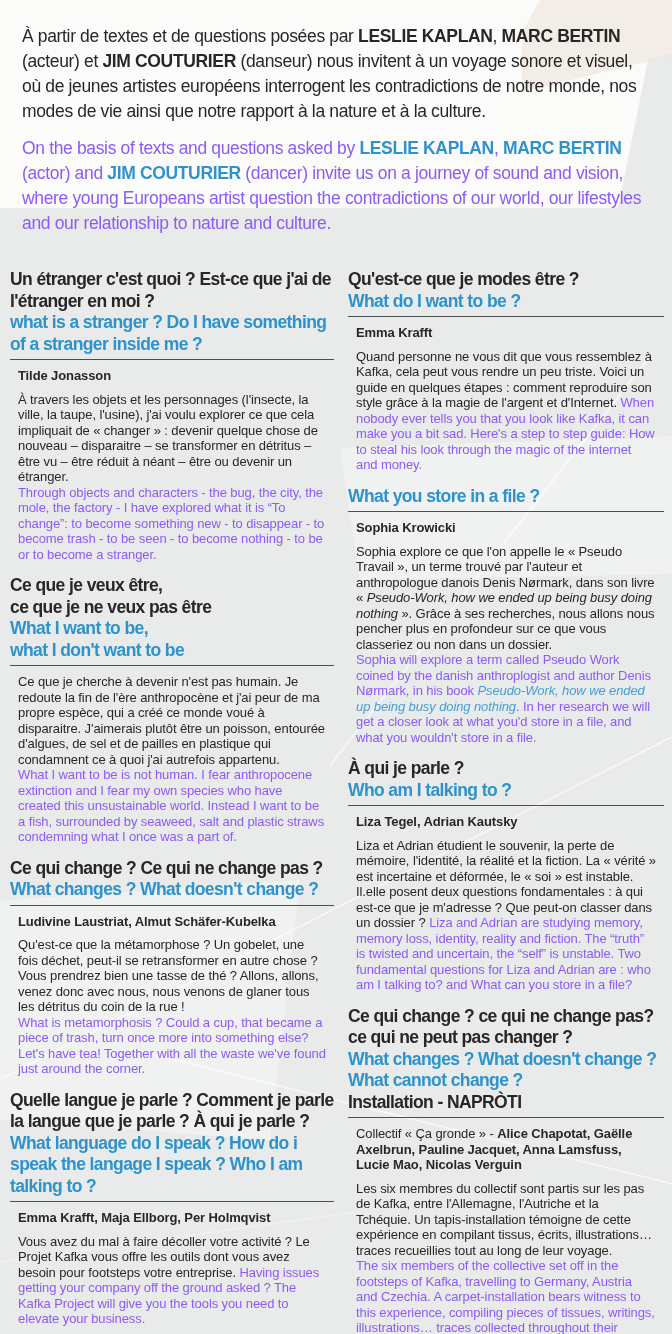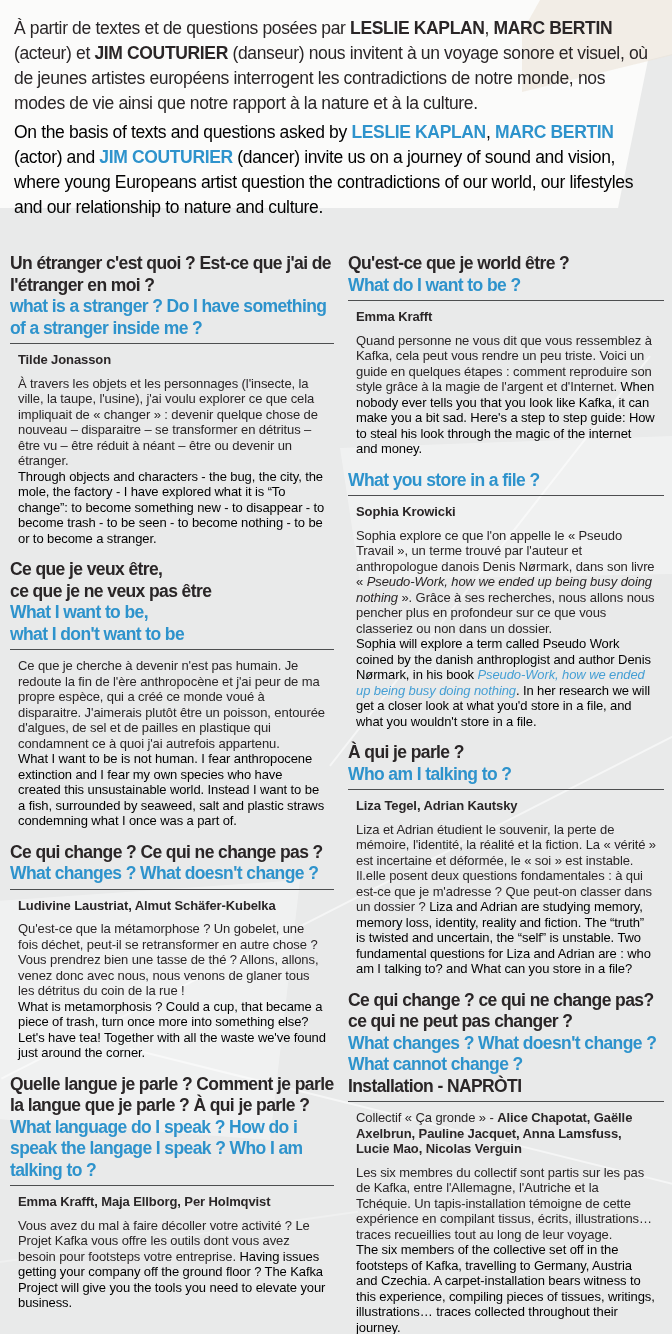--- a/index.html
+++ b/index.html
@@ -25,30 +25,30 @@
   .s2{width:600px;left:120px;top:1120px;transform:rotate(14deg);}
   .s3{width:520px;left:230px;top:560px;transform:rotate(-52deg);}
   .s4{width:420px;left:-60px;top:1240px;transform:rotate(-8deg);opacity:.5;}
   .patch{position:absolute;background:rgba(255,255,255,.35);pointer-events:none;}
   .p1{left:0;top:880px;width:300px;height:260px;clip-path:polygon(0 8%,100% 0,90% 100%,0 92%);}
   .p2{left:340px;top:430px;width:332px;height:150px;clip-path:polygon(0 12%,100% 4%,100% 96%,6% 100%);}
 
   
   .rs-r {color:#2a2627;font-weight:normal;}
   .rs-b {color:#2a2627;font-weight:bold;}
-  .rs-l {color:#000000;font-weight:normal;}
+  .rs-l {color:#8b5cf6;font-weight:normal;}
   .rs-bb{color:#2e93cc;font-weight:bold;}
   .rs-i {color:#2a2627;font-style:italic;}
   .rs-il{color:#459fd4;font-style:italic;}
 
   
   .content{position:relative;}
   .intro{padding:12px 10px 0 10px;}
   .intro-p{
-    margin:4px;font-size:17.5px;line-height:25px;letter-spacing:-0.35px;
+    margin:12px;font-size:17.5px;line-height:25px;letter-spacing:-0.35px;
     white-space:pre-wrap;
   }
   .cols{display:flex;gap:14px;padding:0 8px 0 10px;margin-top:33px;align-items:flex-start;justify-content:space-between;}
   .col{min-width:0;}
   .col-left{width:324px;}
   .col-right{width:316px;}
   .section + .section{margin-top:13px;}
   .sec-title{
     margin:0;font-size:17.5px;line-height:21.5px;font-weight:bold;
     letter-spacing:-0.6px;white-space:pre-wrap;
@@ -99,26 +99,26 @@
           <p class="sec-title"><span class="rs-b">Ce qui change ? Ce qui ne change pas ? </span><span class="rs-bb">What changes ? What doesn't change ?</span></p>
           <div class="rule"></div>
           <p class="sec-authors"><span class="rs-b">Ludivine Laustriat, Almut Schäfer-Kubelka</span></p>
           <p class="sec-body"><span class="rs-r">Qu'est-ce que la métamorphose ? Un gobelet, une fois déchet, peut-il se retransformer en autre chose ? Vous prendrez bien une tasse de thé ? Allons, allons, venez donc avec nous, nous venons de glaner tous les détritus du coin de la rue !
 </span><span class="rs-l">What is metamorphosis ? Could a cup, that became a piece of trash, turn once more into something else? Let's have tea! Together with all the waste we've found just around the corner.</span></p>
         </div>
         <div class="section">
           <p class="sec-title"><span class="rs-b">Quelle langue je parle ? Comment je parle la langue que je parle ? À qui je parle ? </span><span class="rs-bb">What language do I speak ? How do i speak the langage I speak ? Who I am talking to ?</span></p>
           <div class="rule"></div>
           <p class="sec-authors"><span class="rs-b">Emma Krafft, Maja Ellborg, Per Holmqvist</span></p>
-          <p class="sec-body"><span class="rs-r">Vous avez du mal à faire décoller votre activité ? Le Projet Kafka vous offre les outils dont vous avez besoin pour footsteps votre entreprise. </span><span class="rs-l">Having issues getting your company off the ground floor ? The Kafka Project will give you the tools you need to elevate your business.</span></p>
+          <p class="sec-body"><span class="rs-r">Vous avez du mal à faire décoller votre activité ? Le Projet Kafka vous offre les outils dont vous avez besoin pour footsteps votre entreprise. </span><span class="rs-l">Having issues getting your company off the ground asked ? The Kafka Project will give you the tools you need to elevate your business.</span></p>
         </div>
       </div>
     <div class="col col-right" id="col-right">
         <div class="section">
-          <p class="sec-title"><span class="rs-b">Qu'est-ce que je world être ?
+          <p class="sec-title"><span class="rs-b">Qu'est-ce que je modes être ?
 </span><span class="rs-bb">What do I want to be ?</span></p>
           <div class="rule"></div>
           <p class="sec-authors"><span class="rs-b">Emma Krafft</span></p>
           <p class="sec-body"><span class="rs-r">Quand personne ne vous dit que vous ressemblez à Kafka, cela peut vous rendre un peu triste. Voici un guide en quelques étapes : comment reproduire son style grâce à la magie de l'argent et d'Internet. </span><span class="rs-l">When nobody ever tells you that you look like Kafka, it can make you a bit sad. Here's a step to step guide: How to steal his look through the magic of the internet and money.</span></p>
         </div>
         <div class="section">
           <p class="sec-title"><span class="rs-bb">What you store in a file ?</span></p>
           <div class="rule"></div>
           <p class="sec-authors"><span class="rs-b">Sophia Krowicki</span></p>
           <p class="sec-body"><span class="rs-r">Sophia explore ce que l'on appelle le « Pseudo Travail », un terme trouvé par l'auteur et anthropologue danois Denis Nørmark, dans son livre « </span><span class="rs-i">Pseudo-Work, how we ended up being busy doing nothing</span><span class="rs-r"> ». Grâce à ses recherches, nous allons nous pencher plus en profondeur sur ce que vous classeriez ou non dans un dossier.

